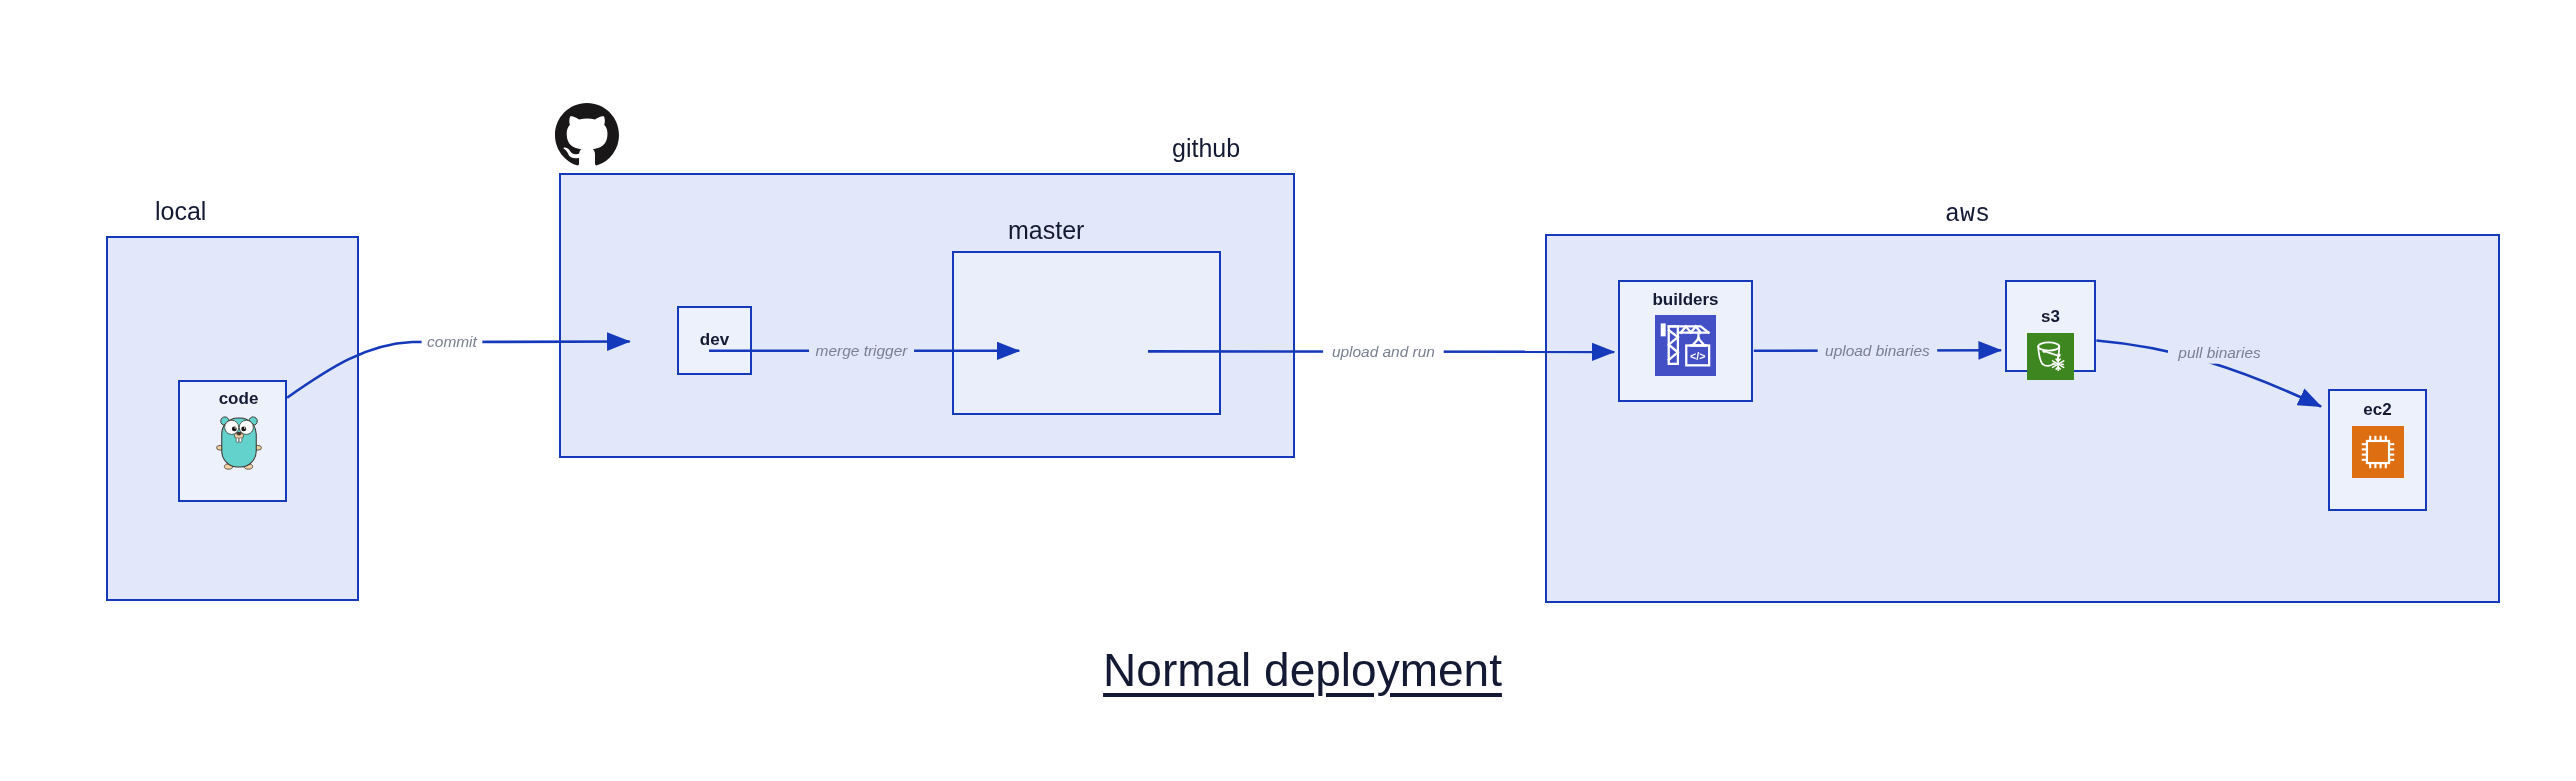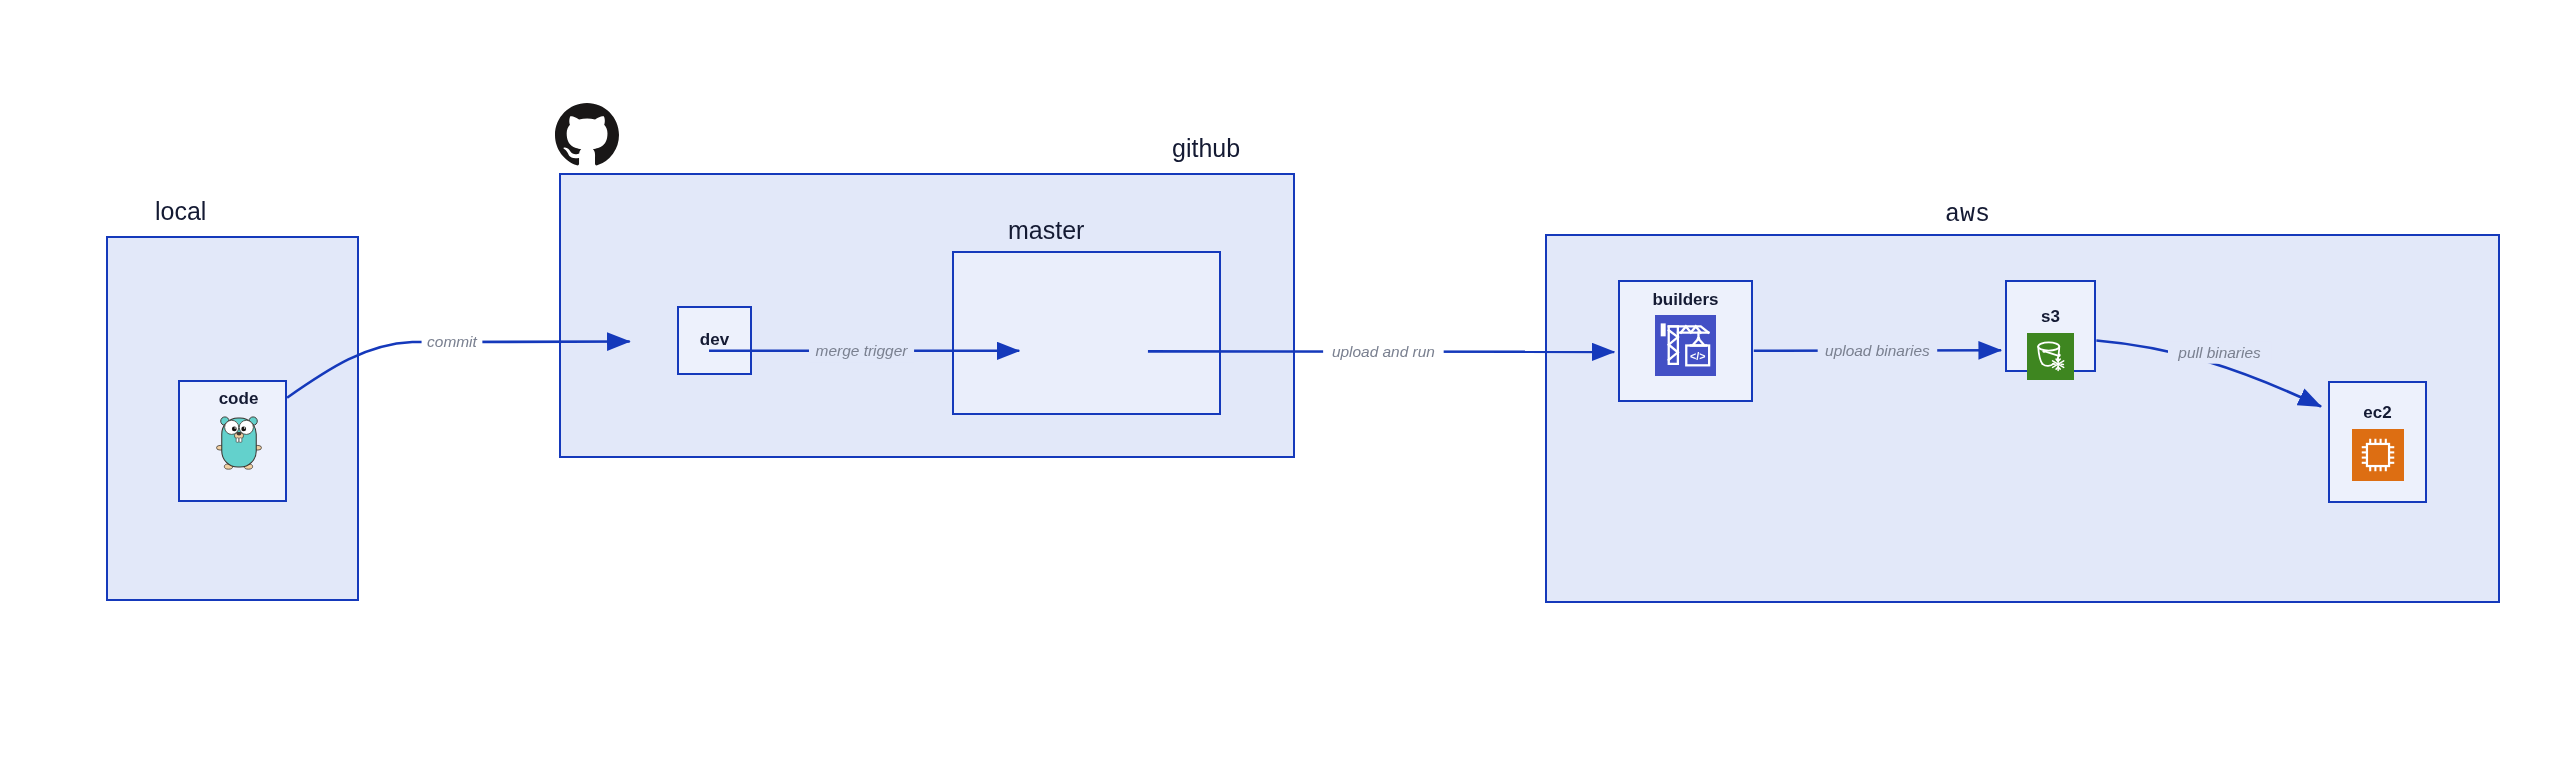--- a/index.html
+++ b/index.html
@@ -133,21 +133,21 @@
             <line x1="56.5" y1="44.5" x2="53" y2="48"></line>
           <line x1="49.5" y1="61.5" x2="53" y2="58"></line>
             <line x1="56.5" y1="61.5" x2="53" y2="58"></line>
           <line x1="44" y1="52.5" x2="48" y2="53"></line>
             <line x1="62" y1="53.5" x2="58" y2="53"></line>
         </g>
       </svg>
     </div>
   </div>
 
-  <div class="node" style="left:2328px;top:381px;width:99px;height:122px;padding-top:20px;">
+  <div class="node" style="left:2328px;top:389px;width:99px;height:122px;padding-top:9px;">
     <div class="node-label">ec2</div>
     <div class="icon-wrap">
       <svg width="52" height="52" viewBox="0 0 80 80">
         <rect x="0" y="0" width="80" height="80" fill="#dd6e12"></rect>
         <rect x="23" y="23" width="34" height="34" fill="none" stroke="#ffffff" stroke-width="3.4"></rect>
         <g stroke="#ffffff" stroke-width="3.2">
           <line x1="28" y1="15" x2="28" y2="23"></line>
             <line x1="36" y1="15" x2="36" y2="23"></line>
           <line x1="44" y1="15" x2="44" y2="23"></line>
             <line x1="52" y1="15" x2="52" y2="23"></line>
@@ -189,15 +189,16 @@
 
     <path class="edge-line" d="M 3404 681 L 3884 680" marker-end="url(#arrow)"></path>
     <rect x="3528" y="658" width="232" height="44" fill="#e2e8f9"></rect>
     <text class="edge-label-text" x="3644" y="691">upload binaries</text>
 
     <path class="edge-line" d="M 4069 661 C 4220 674, 4345 714, 4505 789" marker-end="url(#arrow)"></path>
     <rect x="4208" y="662" width="200" height="44" fill="#e2e8f9"></rect>
     <text class="edge-label-text" x="4308" y="695">pull binaries</text>
   </svg>
 
+  <div class="title">Normal deployment</div>
 
 </div>
 
 
 </body></html>

